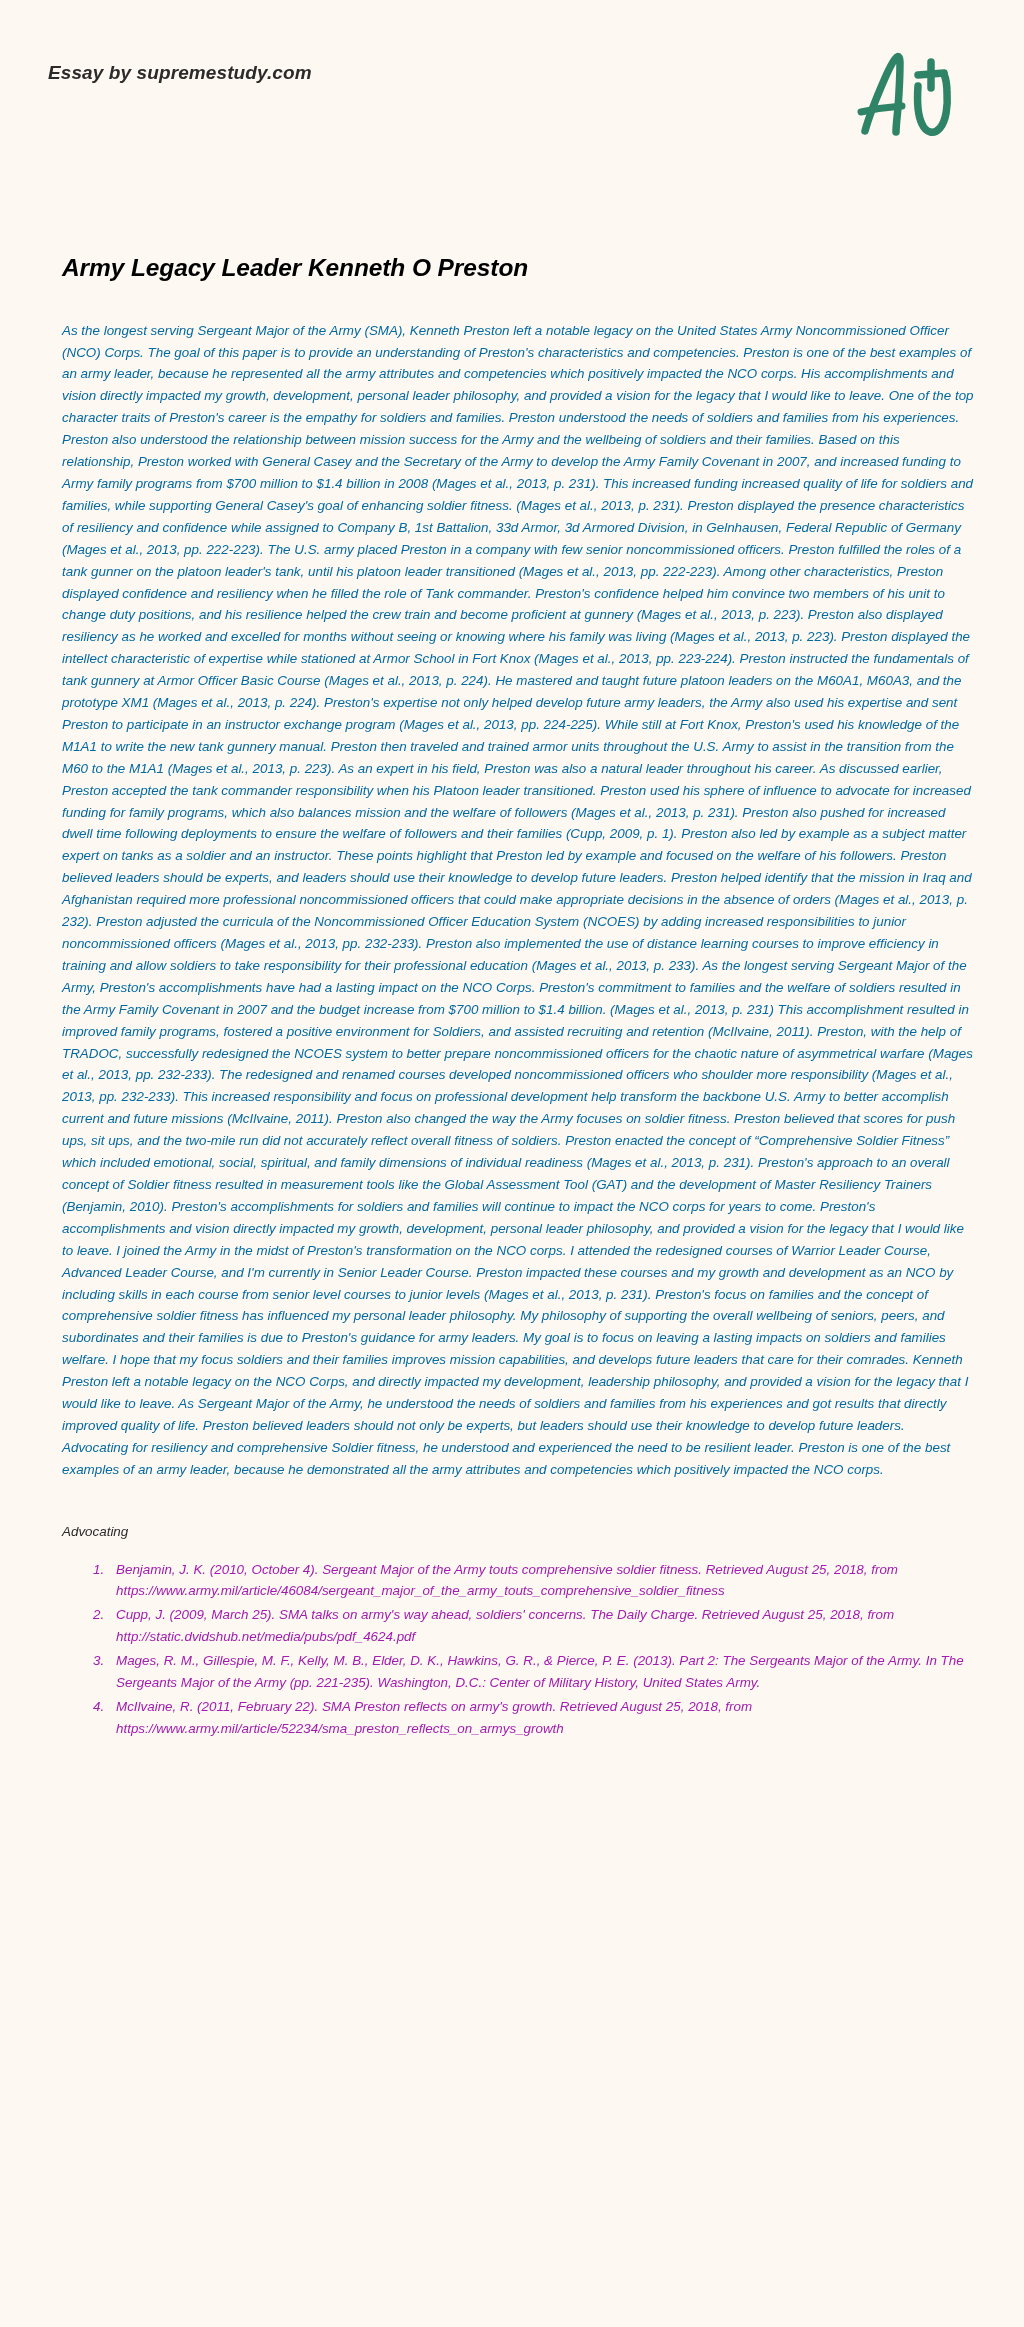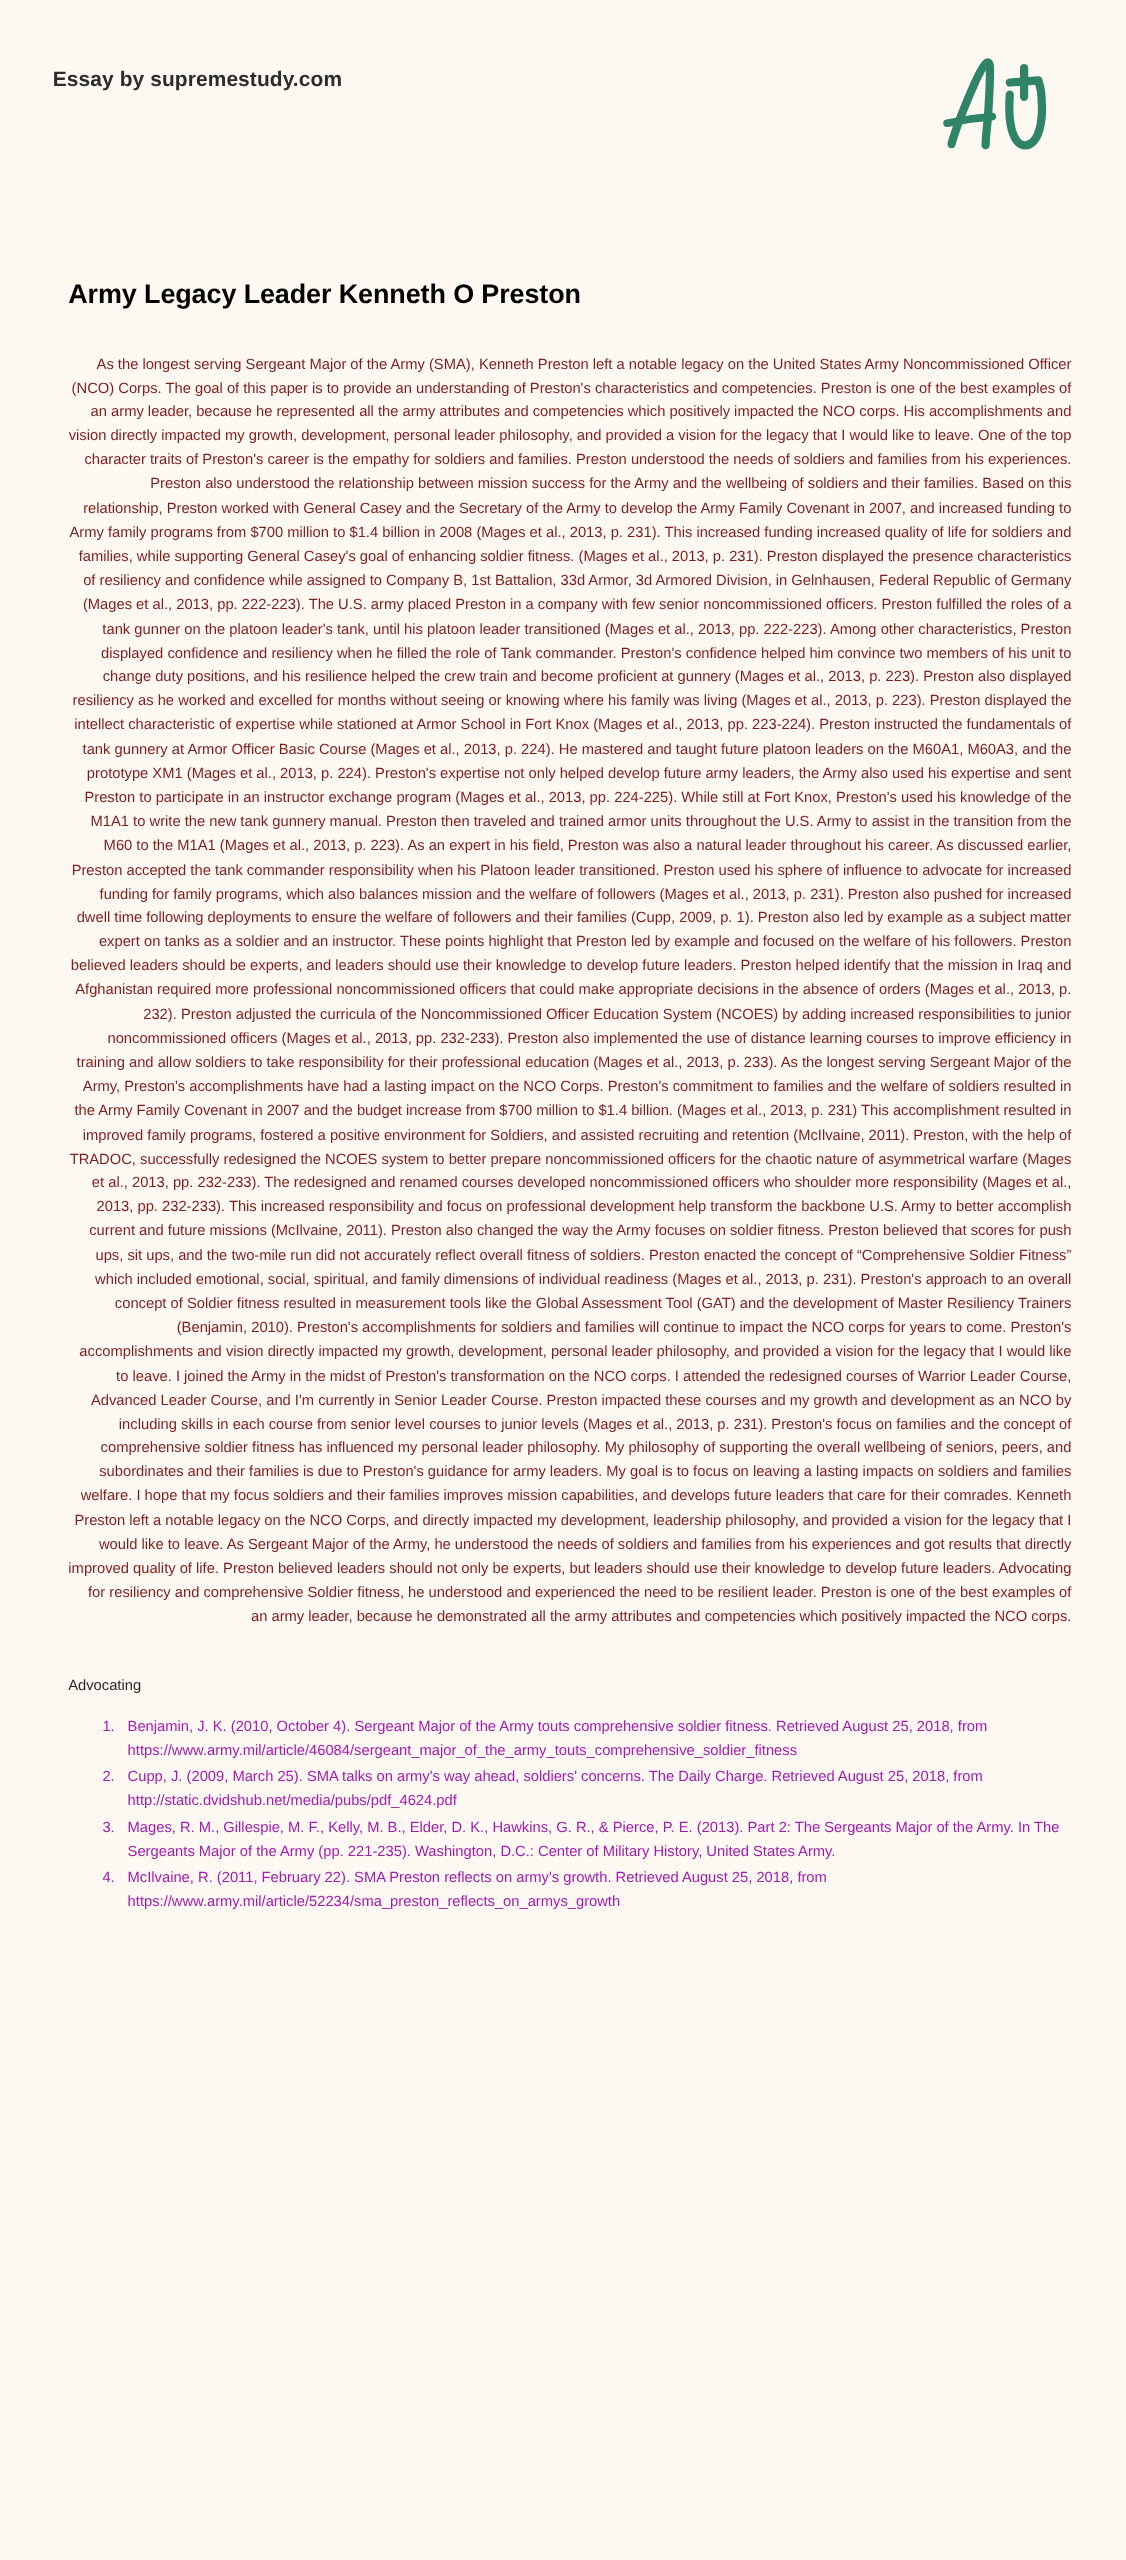--- a/index.html
+++ b/index.html
@@ -15,20 +15,21 @@
     color: #1c1c1c;
     -webkit-font-smoothing: antialiased;
   }
 
   .page {
     position: relative;
     width: 1024px;
     min-height: 2327px;
     box-sizing: border-box;
     padding: 0;
+    font-style: italic;
   }
 
   
   .site-header {
     position: relative;
     padding: 62px 60px 0 48px;
     height: 150px;
     box-sizing: border-box;
   }
   .brand-line {
@@ -72,22 +73,22 @@
     font-weight: bold;
     color: #000000;
     margin: 103px 0 0 0;
     line-height: 1.25;
     letter-spacing: -0.1px;
   }
   .article-body {
     margin-top: 36px;
     font-size: 13.4px;
     line-height: 21.9px;
-    color: #7f1d1d;
-    text-align: right;
+    color: #0369a1;
+    text-align: left;
   }
   .article-body p {
     margin: 0;
   }
 
   
   .references-heading {
     margin-top: 40px;
     font-size: 13.4px;
     color: #2a2a2a;

